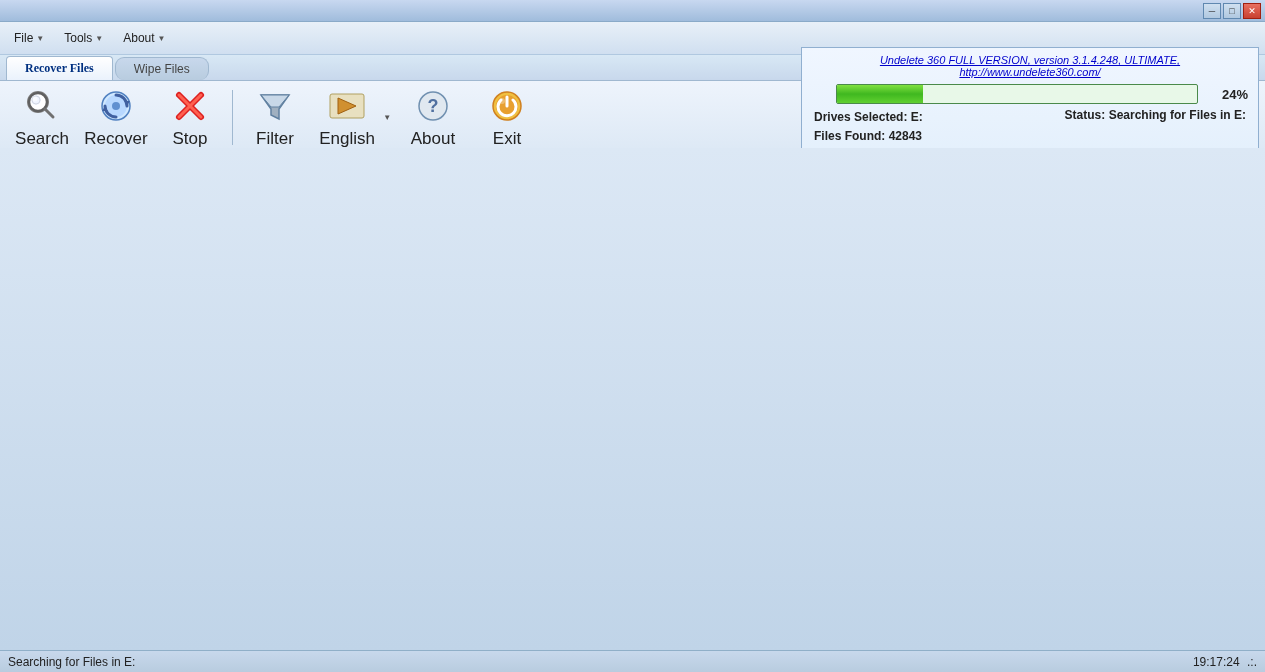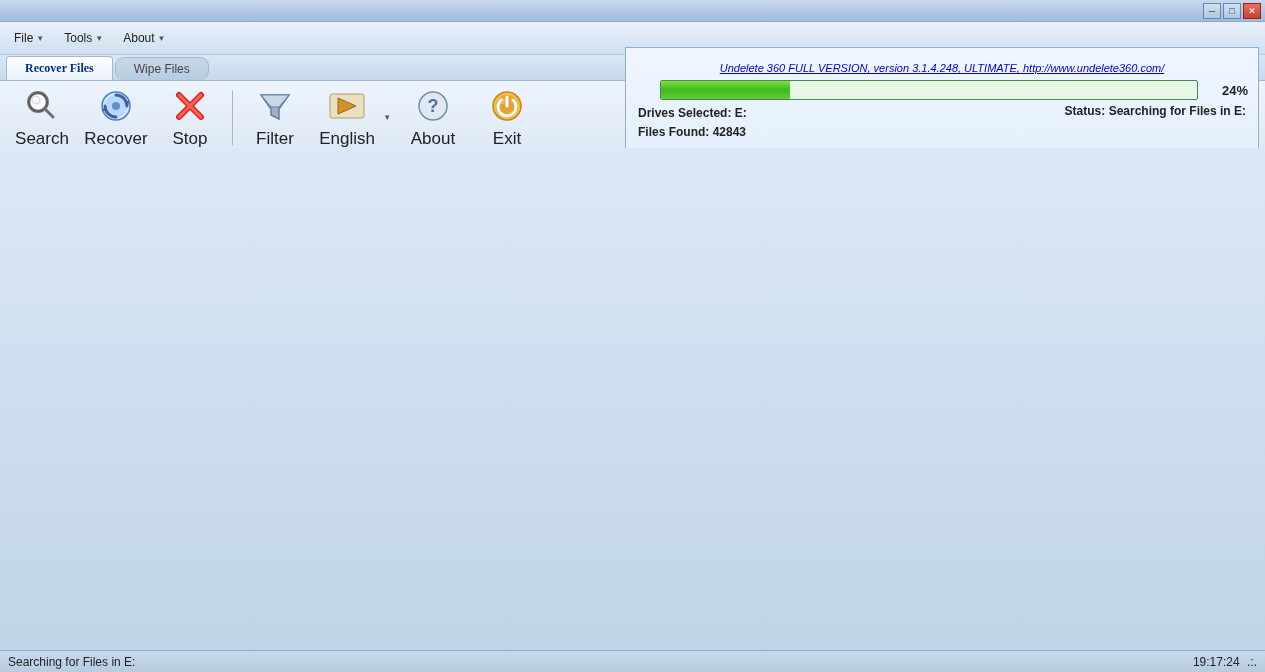--- a/index.html
+++ b/index.html
@@ -148,24 +148,24 @@
       color: #555;
       cursor: pointer;
       border: 1px solid transparent;
     }
 
     
     #info-panel {
       position: absolute;
       top: 47px;
       right: 6px;
-      width: 634px;
+      width: 458px;
       background: linear-gradient(180deg, #f0f6ff 0%, #e4f0fc 100%);
       border: 1px solid #90afd0;
-      padding: 14px 10px;
+      padding: 6px 10px;
     }
     #version-link {
       color: #0000cc;
       text-decoration: underline;
       font-size: 11px;
       font-style: italic;
       display: block;
       text-align: center;
       margin-bottom: 6px;
     }

